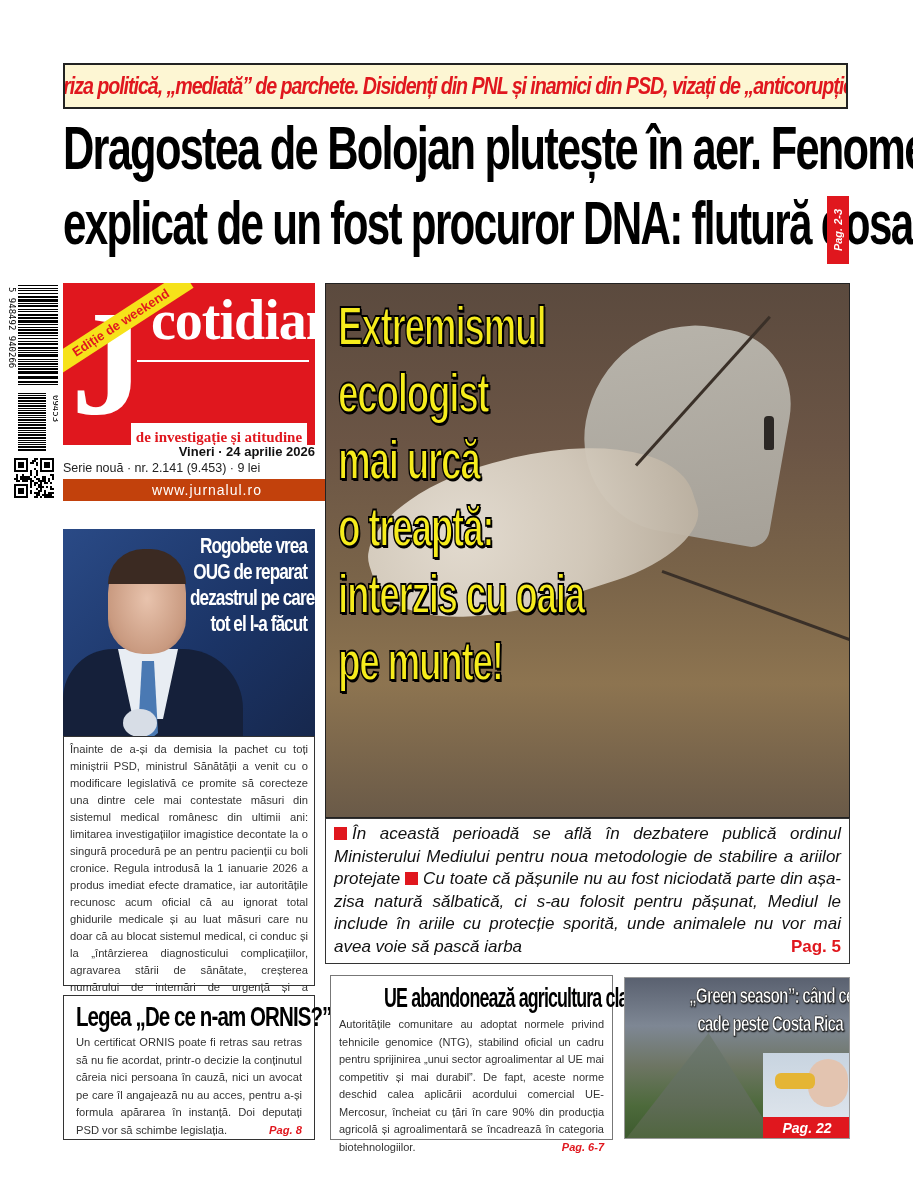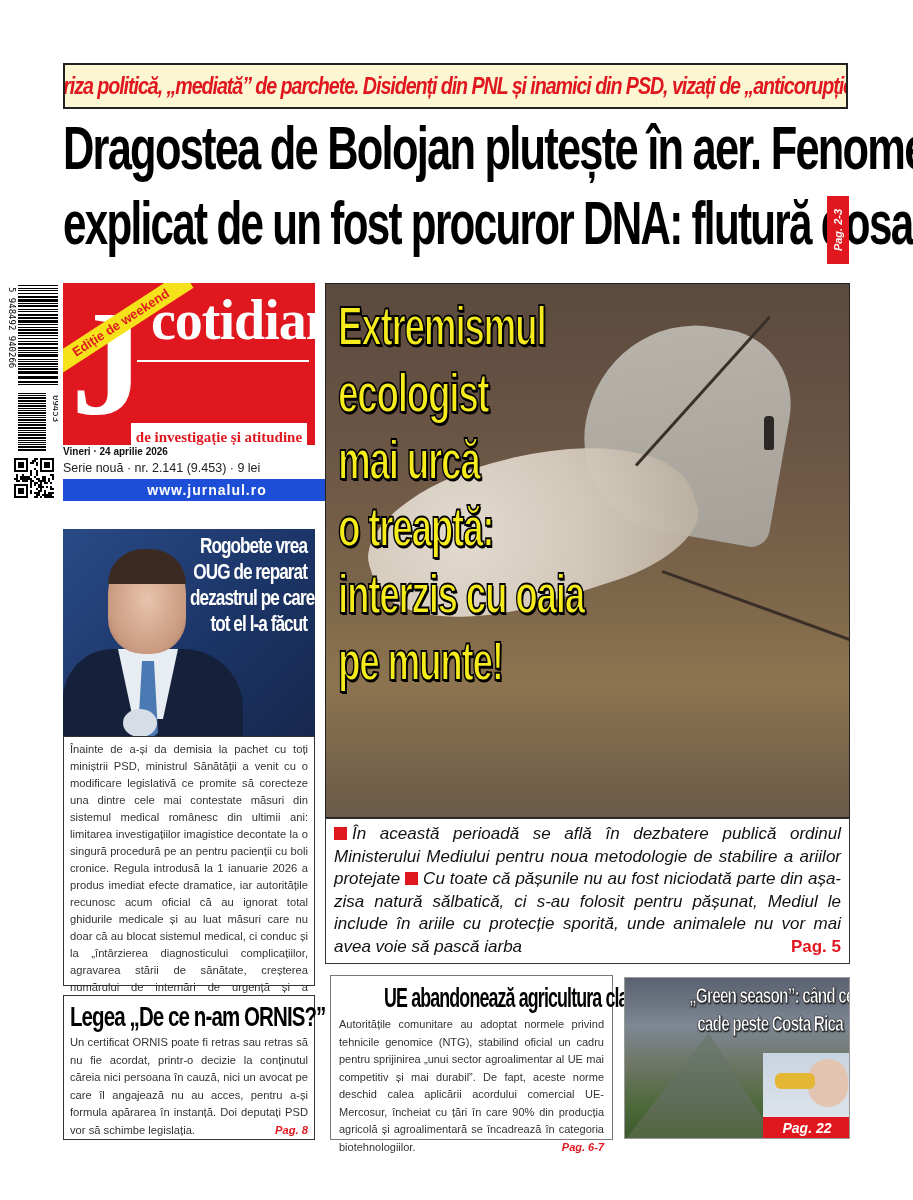--- a/index.html
+++ b/index.html
@@ -24,40 +24,40 @@
   
   #masthead { left: 63px; top: 283px; width: 252px; height: 162px; background: #e0171e; overflow: hidden; }
   #mast-J { left: 8px; top: 10px; color: #fff; font-family: "Liberation Serif", serif; font-weight: bold; font-size: 150px; line-height: 140px; }
   #mast-urnalul { left: 88px; top: 4px; color: #fff; font-family: "Liberation Serif", serif; font-weight: bold; font-size: 56px; line-height: 66px; letter-spacing: -1px; }
   #mast-rule { left: 74px; top: 77px; width: 172px; height: 2px; background: #fff; }
   #mast-cotidian { left: 74px; top: 80px; color: #fff; font-family: "Liberation Serif", serif; font-weight: bold; font-size: 20px; line-height: 30px; white-space: nowrap; }
   #mast-cotidian b { font-size: 30px; }
   #mast-tagline { left: 68px; top: 116px; width: 176px; height: 28px; background: #fff; color: #e0171e; font-family: "Liberation Serif", serif; font-weight: bold; font-size: 15px; line-height: 28px; text-align: center; white-space: nowrap; margin-top: 24px; }
   #mast-weekend { left: -22px; top: 30px; width: 160px; height: 20px; background: #f6e21a; color: #e0171e; font-size: 13px; font-weight: bold; line-height: 20px; text-align: center; transform: rotate(-33deg); transform-origin: center; }
 
-  #issue-date { left: 63px; top: 443px; width: 252px; text-align: left; font-weight: bold; font-size: 10px; line-height: 18px; }
+  #issue-date { left: 63px; top: 443px; width: 252px; text-align: right; font-weight: bold; font-size: 13px; line-height: 18px; }
   #issue-serie { left: 63px; top: 460px; width: 252px; text-align: left; font-size: 12.5px; line-height: 17px; color: #222; }
-  #website { left: 63px; top: 479px; width: 288px; height: 22px; background: #1d4ed8; color: #fff; text-align: center; font-weight: bold; font-size: 14px; line-height: 22px; letter-spacing: 1px; }
+  #website { left: 63px; top: 479px; width: 288px; height: 22px; background: #c2410c; color: #fff; text-align: center; font-weight: normal; font-size: 14px; line-height: 22px; letter-spacing: 1px; }
 
   
   #rogo-photo { left: 63px; top: 504px; width: 252px; height: 232px; background: linear-gradient(135deg, #2a4a86 0%, #1b3466 55%, #16264a 100%); overflow: hidden; margin-top: 25px; }
   #rogo-head { left: 45px; top: 25px; width: 78px; height: 100px; border-radius: 40px 40px 36px 36px; background: radial-gradient(ellipse at 50% 45%, #e8c3ad 0%, #c99a80 70%, #9a6d58 100%); }
   #rogo-hair { left: 45px; top: 20px; width: 78px; height: 35px; border-radius: 40px 40px 0 0; background: #3b2a22; }
   #rogo-body { left: 0px; top: 120px; width: 180px; height: 120px; border-radius: 50px 60px 0 0; background: #15203a; }
   #rogo-shirt { left: 55px; top: 120px; width: 60px; height: 70px; background: #e8edf3; clip-path: polygon(0 0, 100% 0, 75% 100%, 25% 100%); }
   #rogo-tie { left: 75px; top: 132px; width: 20px; height: 80px; background: #4a79b3; clip-path: polygon(20% 0, 80% 0, 100% 90%, 50% 100%, 0 90%); }
   #rogo-mic { left: 60px; top: 180px; width: 34px; height: 28px; border-radius: 50%; background: #d7dde6; }
   #rogo-title { right: 8px; top: 4px; width: 150px; text-align: right; color: #fff; font-weight: bold; font-size: 22px; line-height: 26px; letter-spacing: -1.2px; transform: scaleX(0.78); transform-origin: right top; white-space: nowrap; }
 
   .textbox { border: 1.5px solid #333; box-sizing: border-box; background: #fff; }
   #rogo-text { left: 63px; top: 736px; width: 252px; height: 250px; padding: 4px 6px; font-size: 11.2px; line-height: 17px; color: #333; text-align: justify; }
   .pag { color: #e0171e; font-weight: bold; font-style: italic; float: right; }
 
   
-  #ornis { left: 63px; top: 995px; width: 252px; height: 145px; padding: 4px 6px; }
+  #ornis { left: 63px; top: 995px; width: 252px; height: 145px; padding: 4px 12px; }
   #ornis-title { font-weight: bold; font-size: 27px; line-height: 34px; letter-spacing: -1.2px; white-space: nowrap; transform: scaleX(0.76); transform-origin: left top; color: #000; }
   #ornis-body { font-size: 11.2px; line-height: 17.5px; color: #333; text-align: justify; }
 
   
   #sheep-photo { left: 325px; top: 283px; width: 525px; height: 535px; overflow: hidden; background: linear-gradient(180deg, #5b4a3e 0%, #6b5545 30%, #7a6449 55%, #8d7450 75%, #6a5a48 100%); border: 1px solid #222; box-sizing: border-box; }
   #road { left: 260px; top: 40px; width: 200px; height: 210px; border-radius: 60% 40% 10% 50%; background: linear-gradient(160deg, #b9b5ac 0%, #a6a198 100%); transform: rotate(10deg); }
   #flock { left: 40px; top: 170px; width: 330px; height: 150px; background: radial-gradient(circle at 30% 40%, #e8e1d6 0%, #d6cdbf 50%, #b9ae9e 100%); border-radius: 40% 60% 30% 50%; transform: rotate(-18deg); opacity: 0.95; }
   #fence { left: 310px; top: 180px; width: 200px; height: 3px; background: #3a3028; transform: rotate(-48deg); transform-origin: left; }
   #fence2 { left: 330px; top: 320px; width: 200px; height: 3px; background: #3a3028; transform: rotate(20deg); }
   #shepherd { left: 438px; top: 132px; width: 10px; height: 34px; background: #2c2825; border-radius: 4px 4px 2px 2px; }

